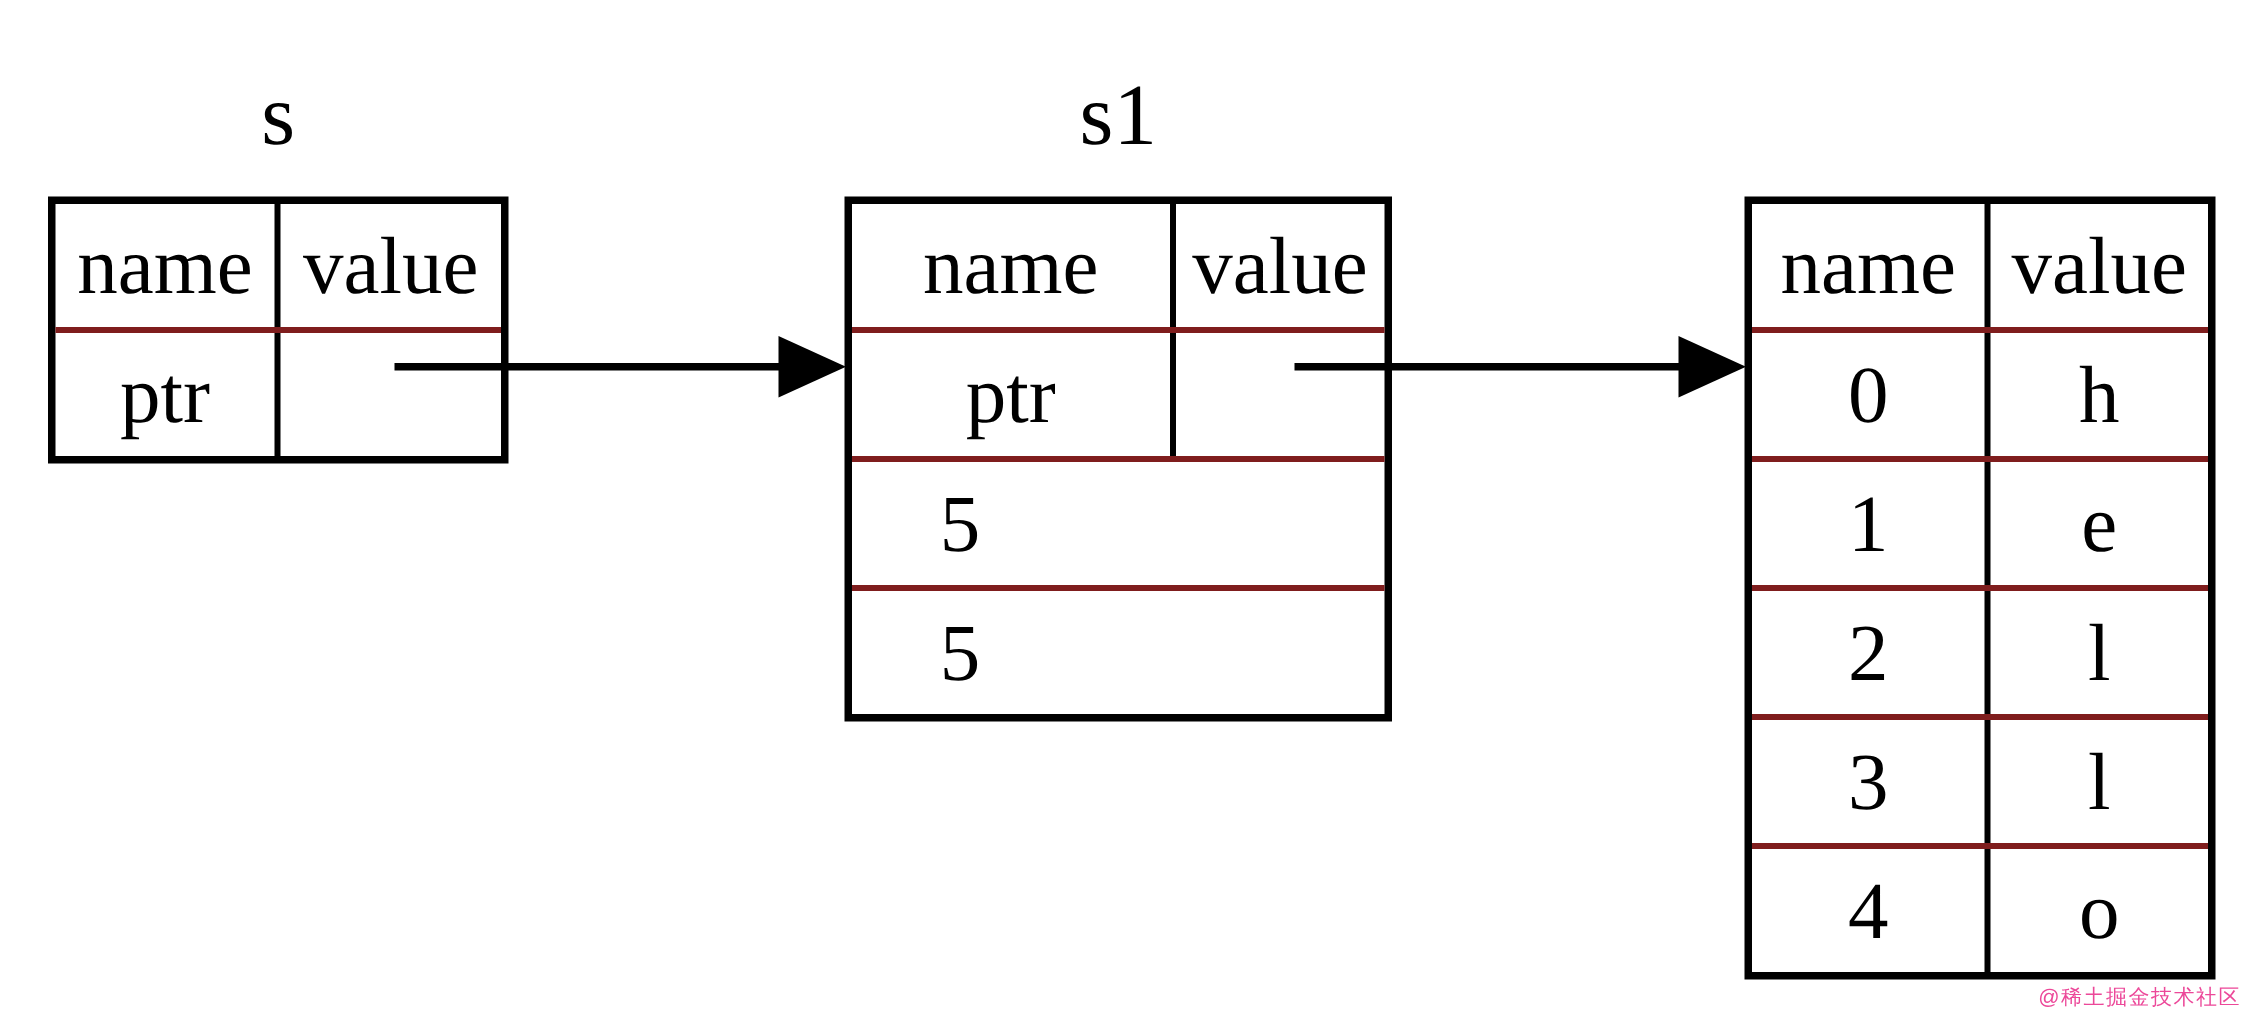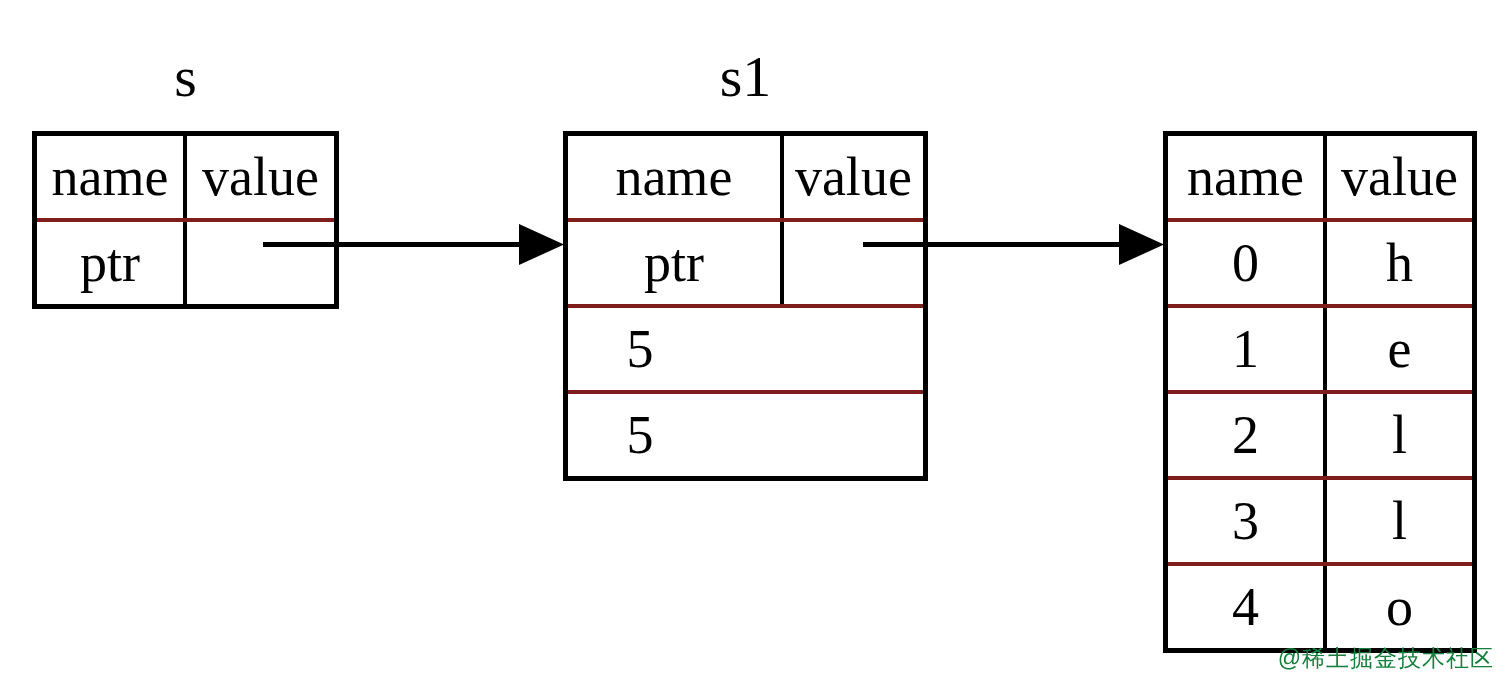--- a/index.html
+++ b/index.html
@@ -70,23 +70,23 @@
     left: 0;
     top: 0;
     width: 1512px;
     height: 690px;
     pointer-events: none;
   }
   #watermark {
     position: absolute;
     right: 18px;
     bottom: 16px;
-    font-size: 23px;
+    font-size: 14px;
     letter-spacing: 1px;
-    color: #15803d;
+    color: #ec4899;
     font-family: "Liberation Sans", "DejaVu Sans", sans-serif;
   }
 </style>
 </head>
 <body>
 
 <div id="canvas">
 
   <div class="table-group" id="group-s">
     <div class="tbl-title">s</div>

